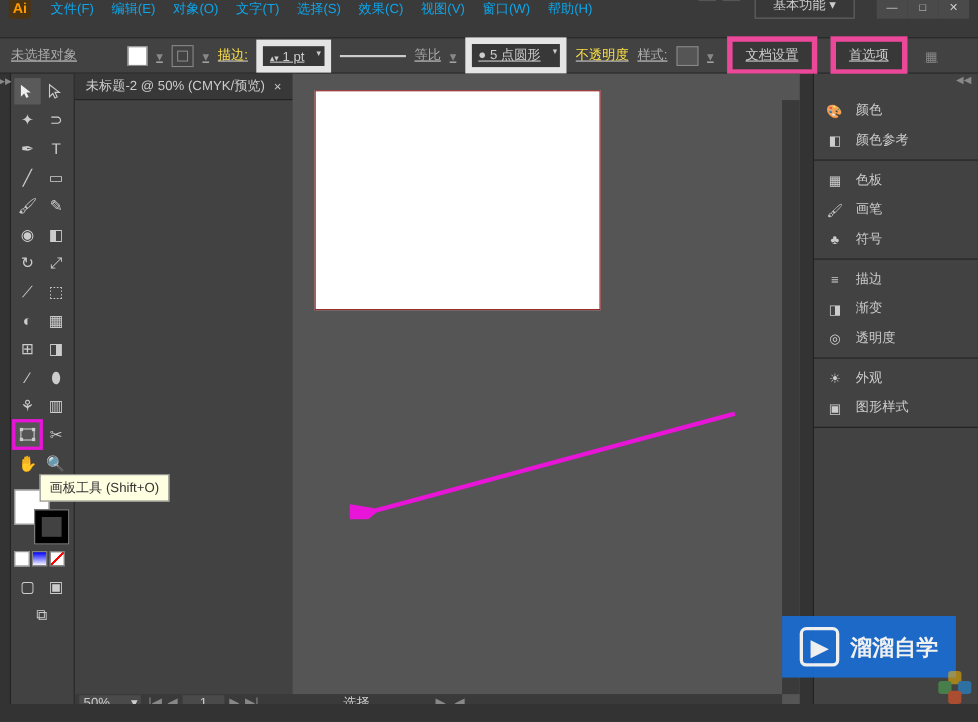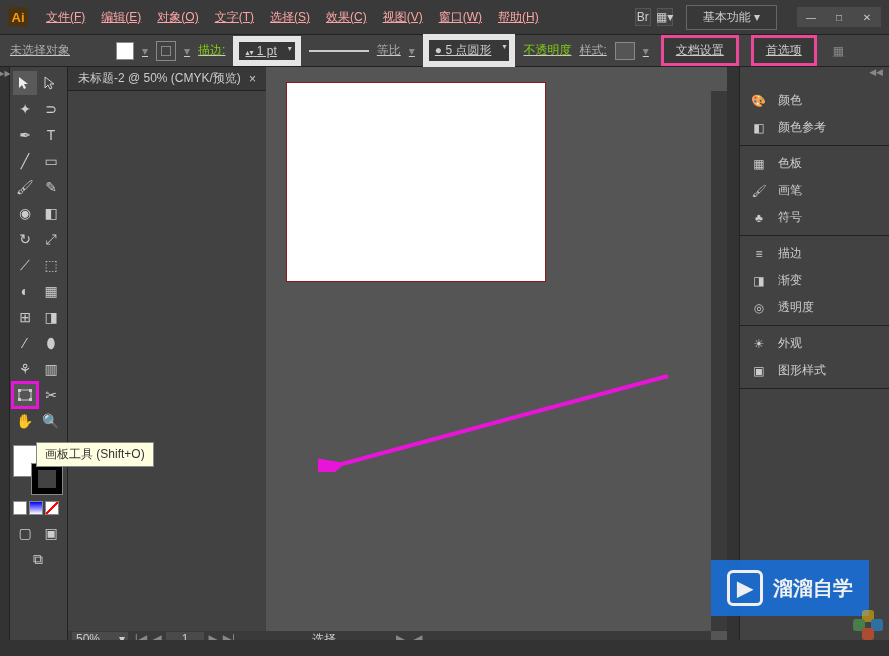--- a/index.html
+++ b/index.html
@@ -1,33 +1,33 @@
 <!DOCTYPE html>
 <html><head>
 <meta charset="utf-8">
 <style>
 * { margin: 0; padding: 0; box-sizing: border-box; font-family: "Microsoft YaHei", sans-serif; }
 body { background: #333; width: 889px; height: 656px; overflow: hidden; position: relative; color: #ccc; font-size: 12px; }
-.menubar { height: 28px; background: #3a3a3a; display: flex; align-items: center; padding: 17px 8px; border-bottom: 1px solid #222; }
+.menubar { height: 28px; background: #3a3a3a; display: flex; align-items: flex-end; padding: 17px 8px; border-bottom: 1px solid #222; }
 .ai-logo { width: 20px; height: 20px; background: #4a3414; color: #ff9a00; display: flex; align-items: center; justify-content: center; font-weight: bold; font-size: 13px; border-radius: 3px; margin-right: 10px; }
-.menu-item { padding: 0 8px; color: #fca5a5; cursor: default; text-decoration: underline; }
+.menu-item { padding: 0 8px; color: #0ea5e9; cursor: default; }
 .menu-spacer { flex: 1; }
 .menu-icon { width: 16px; height: 18px; display: flex; align-items: center; justify-content: center; border: 1px solid #555; margin: 16px 3px; background: #404040; }
 .workspace-label { padding: 3px 16px; border: 1px solid #666; background: #383838; margin-left: 10px; }
 .win-controls { display: flex; margin-left: 20px; gap: 0; }
 .win-btn { width: 28px; height: 20px; background: #4a4a4a; display: flex; align-items: center; justify-content: center; color: #ccc; font-size: 10px; }
 .optionsbar { height: 32px; background: #424242; display: flex; align-items: center; padding: 0 10px; gap: 8px; border-bottom: 1px solid #222; text-decoration: underline; }
 .opt-label { color: #aaa; font-size: 12px; }
-.opt-orange { color: #84cc16; }
+.opt-orange { color: #fde047; }
 .swatch { width: 18px; height: 18px; background: #fff; border: 1px solid #888; }
 .swatch-box { width: 20px; height: 20px; border: 1px solid #888; display: flex; align-items: center; justify-content: center; }
 .swatch-inner { width: 10px; height: 10px; border: 1px solid #888; }
 .dropdown { background: #383838; border: 6px solid #e5e5e5; padding: 2px 18px 2px 6px; position: relative; color: #ccc; }
 .dropdown::after { content: "▾"; position: absolute; right: 3px; font-size: 8px; }
-.opt-btn { padding: 4px 12px; background: #383838; border: 3px solid #ec4899; margin-left: 4px; }
+.opt-btn { padding: 4px 12px; background: #383838; border: 5px solid #ec4899; margin-left: 4px; }
 .mainrow { display: flex; height: calc(100% - 60px - 16px); }
 .collapse-col { width: 10px; background: #333; display: flex; align-items: flex-start; justify-content: center; padding-top: 2px; border-right: 1px solid #222; }
 .collapse-tri { font-size: 8px; color: #888; }
 .toolbar { width: 58px; background: #424242; border-right: 1px solid #222; padding: 4px 3px; display: flex; flex-direction: column; gap: 0; }
 .tool-row { display: flex; gap: 2px; margin-bottom: 2px; }
 .tool { width: 24px; height: 24px; display: flex; align-items: center; justify-content: center; color: #ccc; font-size: 14px; cursor: default; }
 .tool.active { background: #5a5a5a; }
 .tool.highlighted { outline: 3px solid #e815d9; outline-offset: -1px; background: #555; }
 .tool svg { width: 16px; height: 16px; }
 .tool-wide { width: 50px; }
@@ -295,21 +295,21 @@
           </div>
         <div class="rp-item">
             <span class="rp-icon">▣</span>
             <span>图形样式</span>
           </div>
       </div>
     </div>
   </div>
 </div>
 
-<div class="tooltip" style="left:36px;top:442px">画板工具 (Shift+O)</div>
+<div class="tooltip" style="left:36px;top:431px">画板工具 (Shift+O)</div>
 
 <div class="watermark1">
   <div class="play">▶</div>
   <span>溜溜自学</span>
 </div>
 <div class="watermark2">
   <div class="wm-flower">
     <div class="petal" style="background:#f7b500;top:0;left:9px"></div>
     <div class="petal" style="background:#4caf50;top:9px;left:0"></div>
     <div class="petal" style="background:#2196f3;top:9px;right:0"></div>

